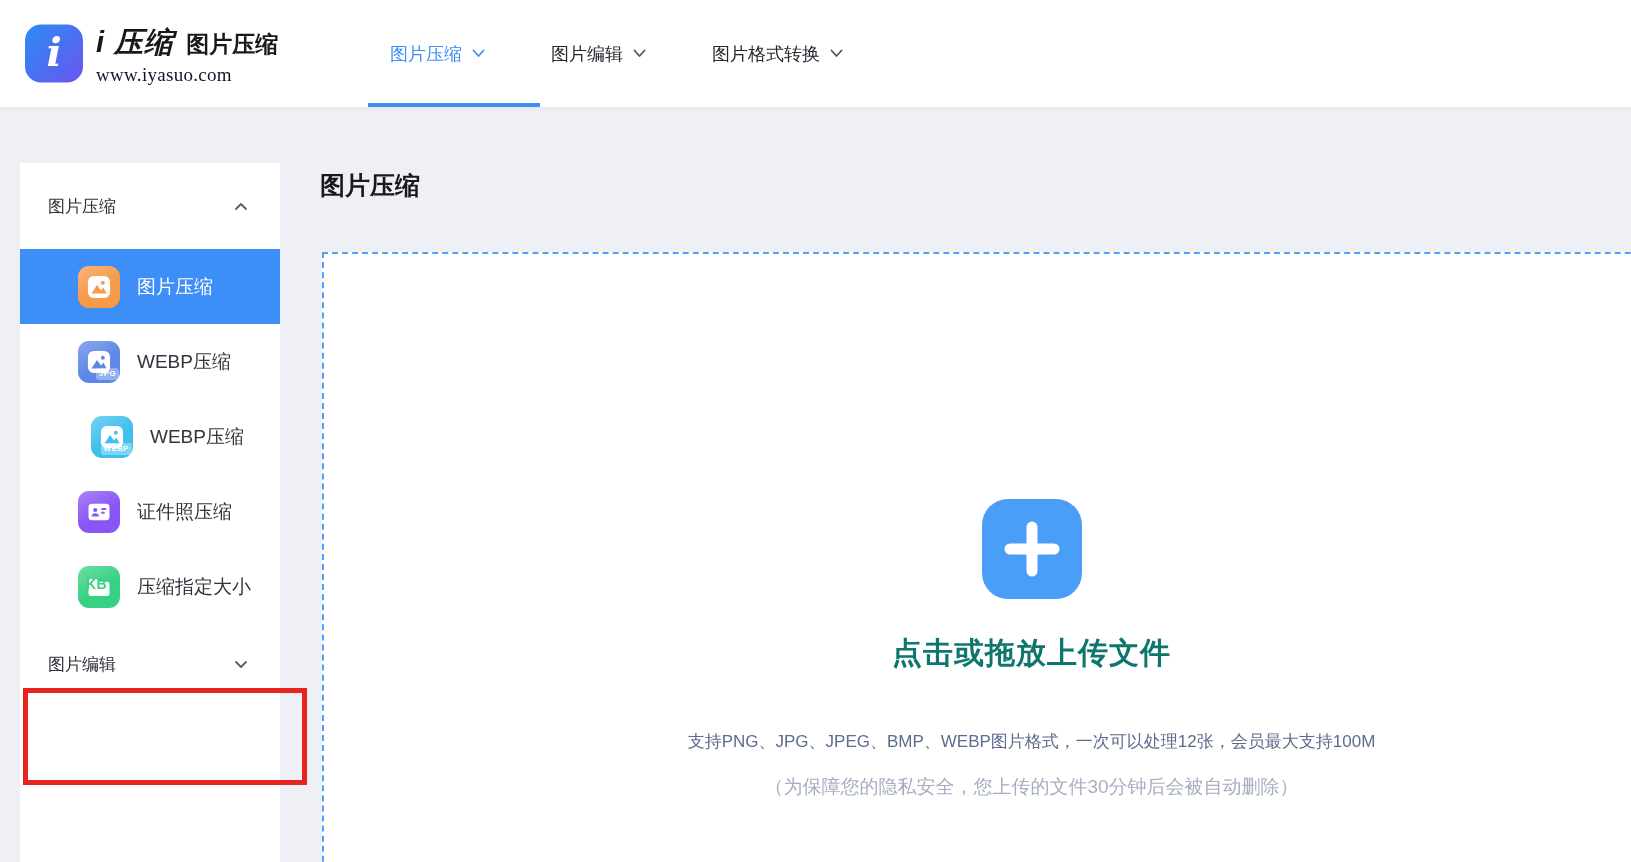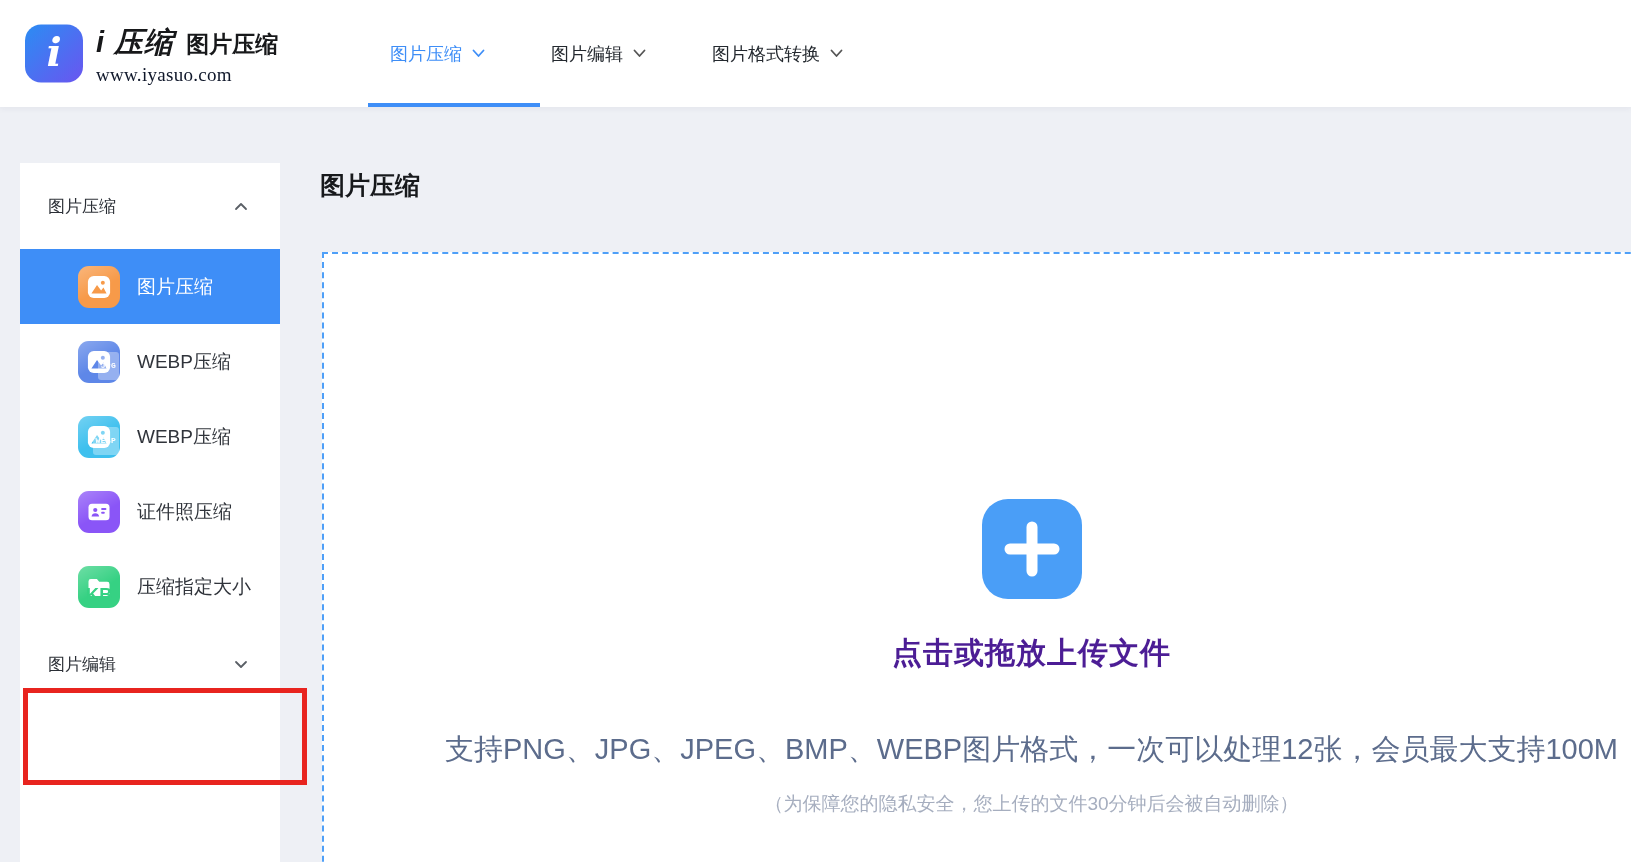--- a/index.html
+++ b/index.html
@@ -40,37 +40,37 @@
   .side-item { height:75px; display:flex; align-items:center; padding-left:58px; gap:17px;
                font-size:19px; color:#30343b; cursor:pointer; }
   .side-item.active { background:var(--accent,#3e8ef7); color:#fff; }
 
   .app-icon { width:42px; height:42px; border-radius:11px; position:relative; flex:none;
               background:currentColor; display:flex; align-items:center; justify-content:center; }
   .app-icon::before { content:""; position:absolute; inset:0; border-radius:11px;
                       background:linear-gradient(150deg, rgba(255,255,255,.28), rgba(255,255,255,0) 55%); }
   .app-icon svg { position:relative; }
   .badge { position:absolute; right:1px; bottom:3px; background:rgba(255,255,255,.34);
-           color:#fff; font-size:8px; font-weight:700; line-height:1; padding:10px 3px;
-           border-radius:3px; letter-spacing:.3px;font-family:Liberation Mono, monospace; }
-  .kb-label { position:absolute; left:8px; top:20px; font-size:18px; font-weight:800;
+           color:#fff; font-size:8px; font-weight:700; line-height:1; padding:2px 3px;
+           border-radius:3px; letter-spacing:.3px; }
+  .kb-label { position:absolute; left:8px; top:11px; font-size:14px; font-weight:800;
               line-height:1; letter-spacing:.3px; }
 
   .highlight-box { position:absolute; left:23px; top:581px; width:284px; height:97px;
                    border:5px solid #e8241f; z-index:6; pointer-events:none; }
 
   .main-title { position:absolute; left:320px; top:62px; font-size:25px; font-weight:800; color:#17191c; }
 
   .dropzone { position:absolute; left:322px; top:145px; right:-110px; bottom:-40px;
               background:#fff; border:2px dashed var(--dash,#4fa0f8);
               display:flex; flex-direction:column; align-items:center; padding-top:245px; cursor:pointer; }
   .plus-btn { width:100px; height:100px; border-radius:26px; background:var(--plus,#4a9ef7);
               display:flex; align-items:center; justify-content:center; cursor:pointer; }
-  .upload-title { margin-top:34px; font-size:30px; font-weight:800; color:#4c1d95; letter-spacing:1px; }
-  .upload-subtitle { margin-top:56px; font-size:29px; color:#5c6c8c; }
+  .upload-title { margin-top:34px; font-size:30px; font-weight:800; color:#0f766e; letter-spacing:1px; }
+  .upload-subtitle { margin-top:56px; font-size:17px; color:#5c6c8c; }
   .upload-hint { margin-top:21px; font-size:19px; color:#a6aebf; }
 </style>
 </head>
 <body>
 
 <div class="header">
   <div class="logo-wrap">
     <div class="logo-badge">
       <span>i</span>
     </div>
@@ -143,21 +143,21 @@
           <path d="M5.5 17.5 L10.3 10.2 L13.8 15 L15.8 12.4 L18.5 17.5 Z" fill="currentColor"></path>
         </svg>
         <span class="badge">JPG</span>
       </span>
       <span class="side-label">WEBP压缩</span>
     </div>
 
 
 
     <div class="side-item">
-      <span class="app-icon" style="color: rgb(62, 192, 238);">
+      <span class="app-icon" style="color: rgb(62, 192, 238); margin-left: 13px;">
         <svg width="28" height="28" viewBox="0 0 24 24">
           <rect x="2.5" y="2.5" width="19" height="19" rx="5" fill="#fff"></rect>
           <circle cx="15.3" cy="8.3" r="1.7" fill="currentColor"></circle>
           <path d="M5.5 17.5 L10.3 10.2 L13.8 15 L15.8 12.4 L18.5 17.5 Z" fill="currentColor"></path>
         </svg>
         <span class="badge">WEBP</span>
       </span>
       <span class="side-label">WEBP压缩</span>
     </div>
 

